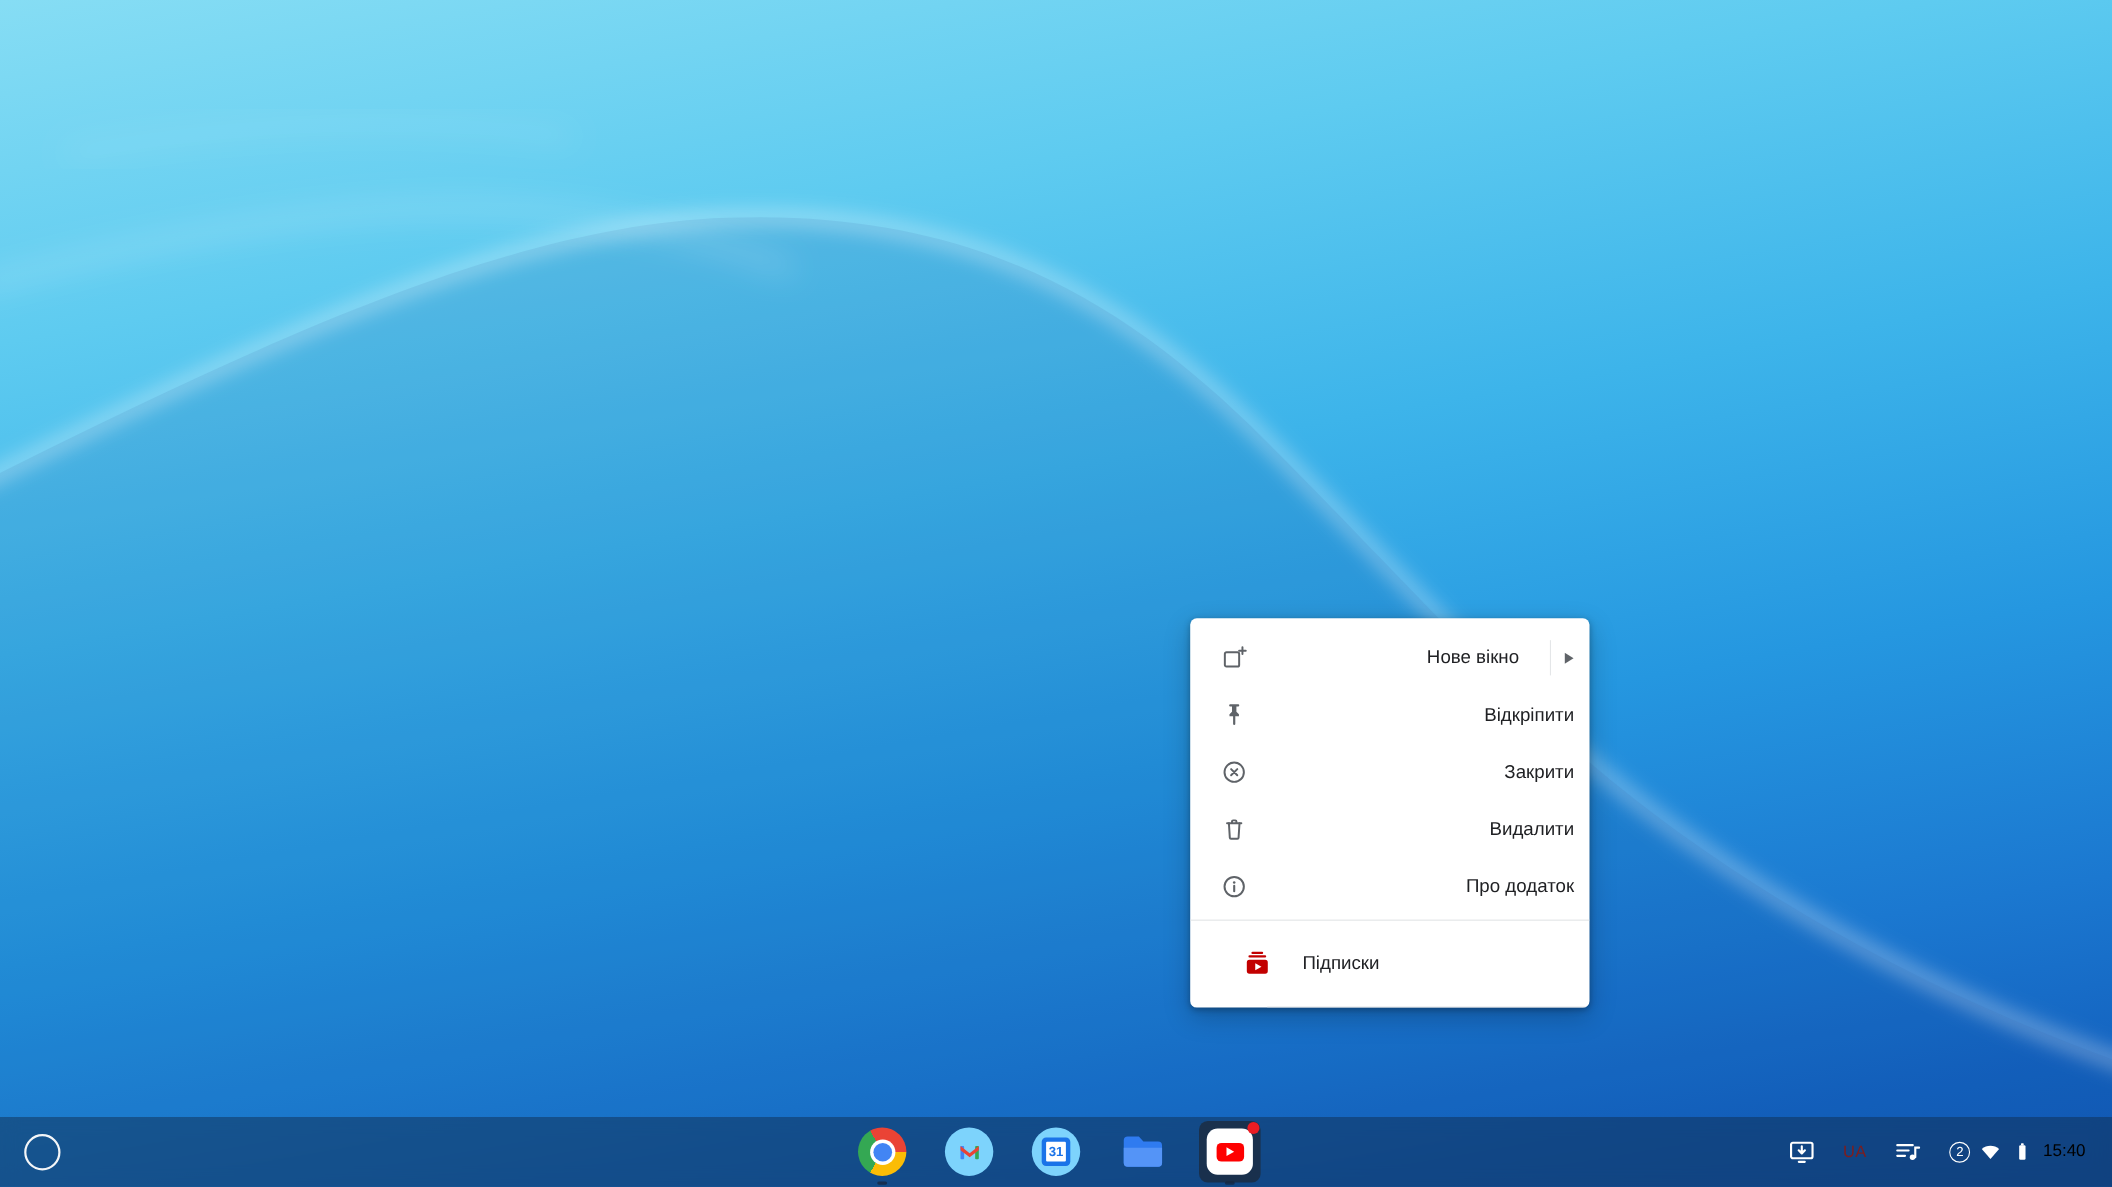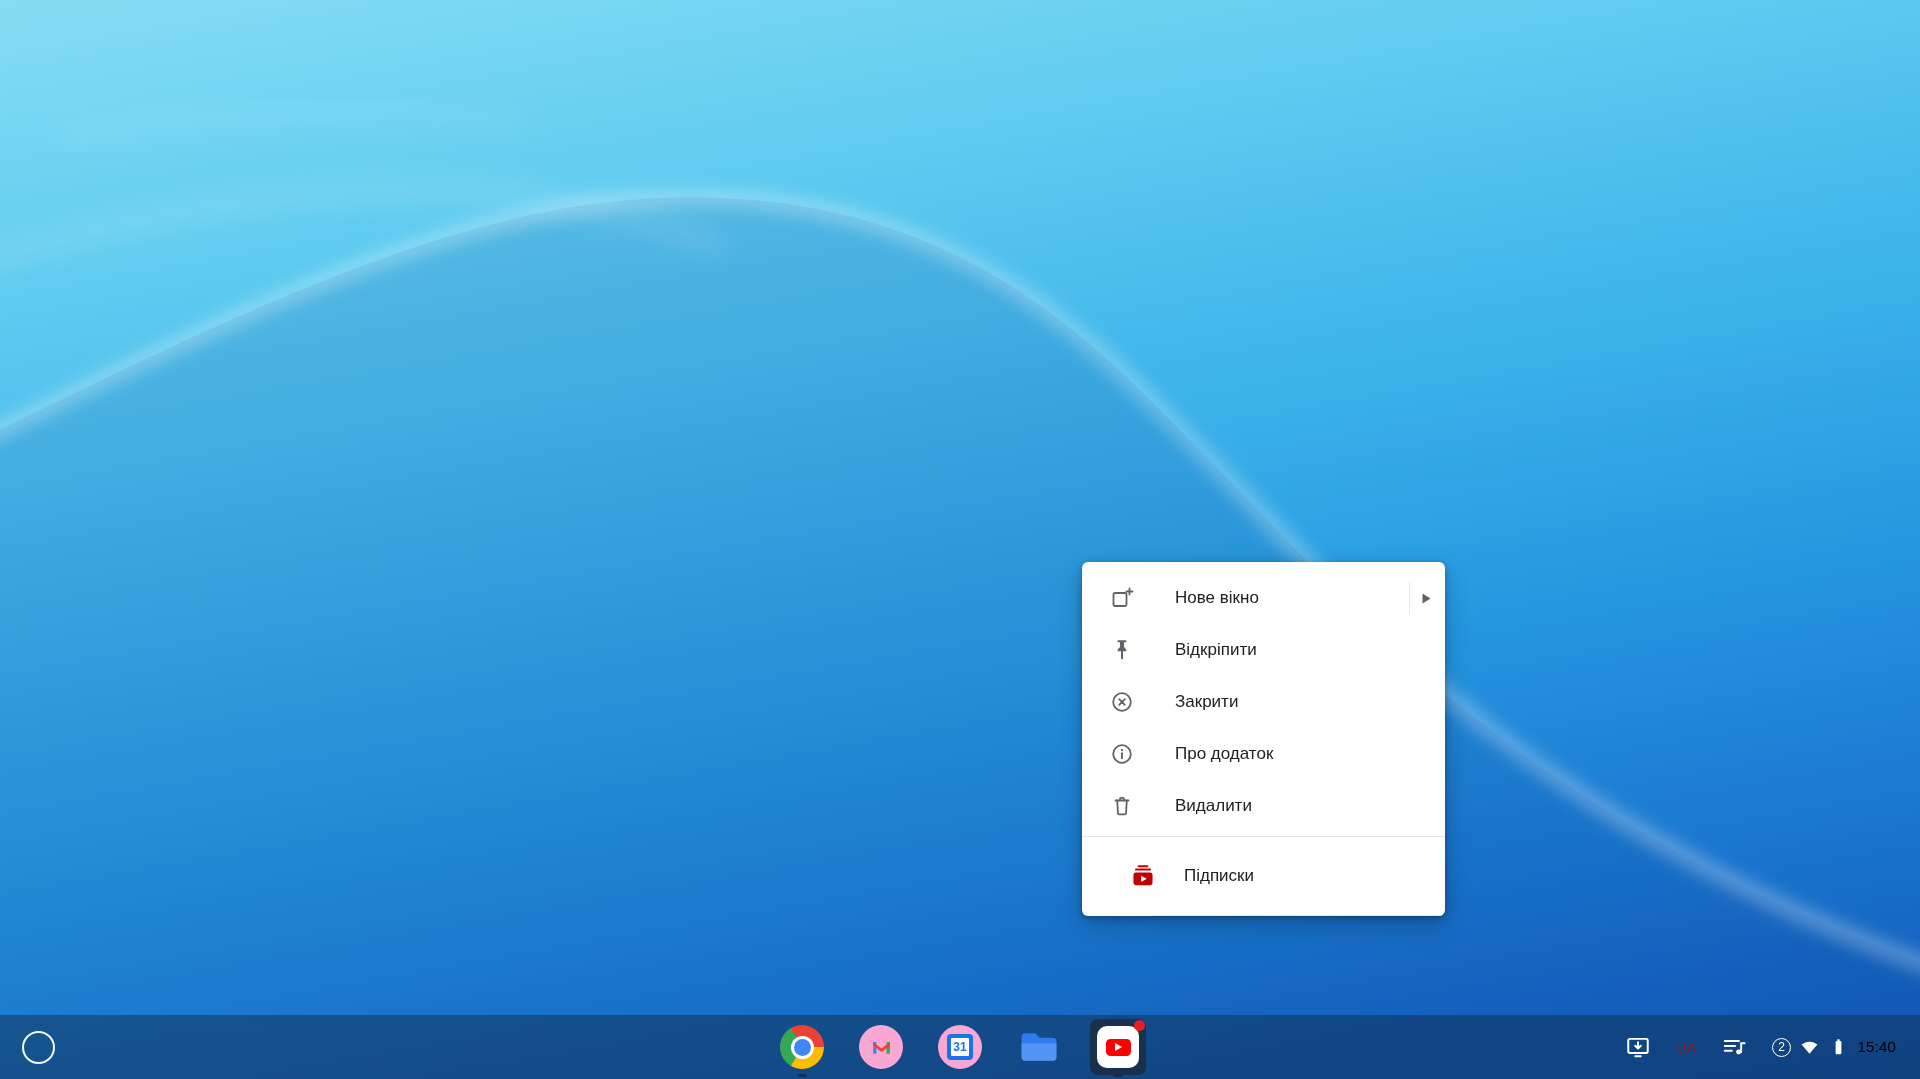--- a/index.html
+++ b/index.html
@@ -9,21 +9,21 @@
   
   .wallpaper { position:absolute; inset:0;
     background:linear-gradient(170deg,#86ddf4 0%,#5ecbf0 22%,#3db4ea 42%,#2597e0 62%,#1b78d0 80%,#1463c0 92%,#135ab5 100%); }
   .wallpaper svg { position:absolute; inset:0; width:100%; height:100%; }
 
   
   .context-menu { position:absolute; left:1082px; top:562px; width:363px;
     background:#ffffff; border-radius:6px; overflow:hidden;
     box-shadow:0 2px 6px rgba(0,0,0,.28), 0 8px 24px rgba(0,0,0,.22); z-index:5; }
   .menu-section { padding:10px 0 4px; }
-  .menu-item { height:52px; display:flex; align-items:center; gap:41px; padding:0 14px 0 28px; cursor:pointer; }
+  .menu-item { height:52px; display:flex; align-items:center; gap:28px; padding:0 14px 0 28px; cursor:pointer;text-align:right; }
   .mi-icon { width:24px; height:24px; flex:0 0 24px; display:flex; align-items:center; justify-content:center; }
   .mi-label { font-size:17px; color:#202124; flex:1 1 auto; white-space:nowrap; }
   .mi-right { display:flex; align-items:center; gap:12px; margin-left:auto; height:100%; }
   .mi-vrule { width:1px; height:32px; background:#e4e6e8; }
   .menu-divider { height:1px; background:#e2e4e6; }
   .menu-divider.inset { margin-left:70px; }
   .shortcut-item { height:78px; display:flex; align-items:center; gap:28px; padding:0 14px 0 48px; cursor:pointer; }
   .sc-icon { width:26px; height:26px; flex:0 0 26px; display:flex; align-items:center; justify-content:center; }
 
   
@@ -41,21 +41,21 @@
 
   .run-dash { position:absolute; bottom:-2px; left:50%; transform:translateX(-50%);
     width:9px; height:3px; border-radius:2px; background:rgba(22,32,48,.62); }
 
   
   .chrome-icon { width:44px; height:44px; border-radius:50%; position:relative;
     background:conic-gradient(from 330deg,#ea4335 0 120deg,#fbbc05 0 240deg,#34a853 0 360deg); }
   .chrome-white { position:absolute; inset:10.5px; background:#fff; border-radius:50%; }
   .chrome-blue  { position:absolute; inset:13.5px; background:#4285f4; border-radius:50%; }
 
-  .round-white { width:44px; height:44px; border-radius:50%; background:#f9a8d4;
+  .round-white { width:44px; height:44px; border-radius:50%; background:#7dd3fc;
     display:flex; align-items:center; justify-content:center; }
 
   
   .cal-box { width:26px; height:26px; background:#1a73e8; border-radius:4px; position:relative;
     display:flex; align-items:center; justify-content:center; }
   .cal-box::before { content:""; position:absolute; inset:4px; background:#fff; border-radius:1px; }
   .cal-num { position:relative; color:#1a73e8; font-size:12px; font-weight:700; }
 
   .files-svg { width:44px; height:44px; }
 
@@ -135,38 +135,38 @@
         <svg viewBox="0 0 24 24" width="24" height="24" fill="none" stroke="#5f6368" stroke-width="1.8" stroke-linecap="round">
           <circle cx="12" cy="12" r="8.8"></circle>
           <path d="M9.2 9.2 l5.6 5.6 M14.8 9.2 l-5.6 5.6"></path>
         </svg>
       </span>
       <span class="mi-label">Закрити</span>
     </div>
 
     <div class="menu-item">
       <span class="mi-icon">
+        <svg viewBox="0 0 24 24" width="24" height="24" fill="none" stroke="#5f6368" stroke-width="1.8" stroke-linecap="round" stroke-linejoin="round">
+          <path d="M5.5 6.5 h13"></path>
+          <path d="M10 6.3 V4.8 a1 1 0 0 1 1-1 h2 a1 1 0 0 1 1 1 v1.5"></path>
+          <path d="M7.2 6.5 L8 19.4 a1.1 1.1 0 0 0 1.1 1 h5.8 a1.1 1.1 0 0 0 1.1-1 L16.8 6.5"></path>
+        </svg>
+      </span>
+      <span class="mi-label">Видалити</span>
+    </div>
+
+    <div class="menu-item">
+      <span class="mi-icon">
         <svg viewBox="0 0 24 24" width="24" height="24">
           <circle cx="12" cy="12" r="8.8" fill="none" stroke="#5f6368" stroke-width="1.8"></circle>
           <path d="M12 11.2 V16.2" stroke="#5f6368" stroke-width="1.9" stroke-linecap="round"></path>
           <circle cx="12" cy="8.2" r="1.15" fill="#5f6368"></circle>
         </svg>
       </span>
       <span class="mi-label">Про додаток</span>
-    </div>
-
-    <div class="menu-item">
-      <span class="mi-icon">
-        <svg viewBox="0 0 24 24" width="24" height="24" fill="none" stroke="#5f6368" stroke-width="1.8" stroke-linecap="round" stroke-linejoin="round">
-          <path d="M5.5 6.5 h13"></path>
-          <path d="M10 6.3 V4.8 a1 1 0 0 1 1-1 h2 a1 1 0 0 1 1 1 v1.5"></path>
-          <path d="M7.2 6.5 L8 19.4 a1.1 1.1 0 0 0 1.1 1 h5.8 a1.1 1.1 0 0 0 1.1-1 L16.8 6.5"></path>
-        </svg>
-      </span>
-      <span class="mi-label">Видалити</span>
     </div>
   </div>
 
   <div class="menu-divider"></div>
 
   <div class="shortcut-item">
     <span class="sc-icon">
       <svg viewBox="0 0 24 24" width="26" height="26">
         <path d="M8 3 h8" stroke="#c20000" stroke-width="1.9" stroke-linecap="round"></path>
         <path d="M5.5 6 h13" stroke="#c20000" stroke-width="1.9" stroke-linecap="round"></path>

